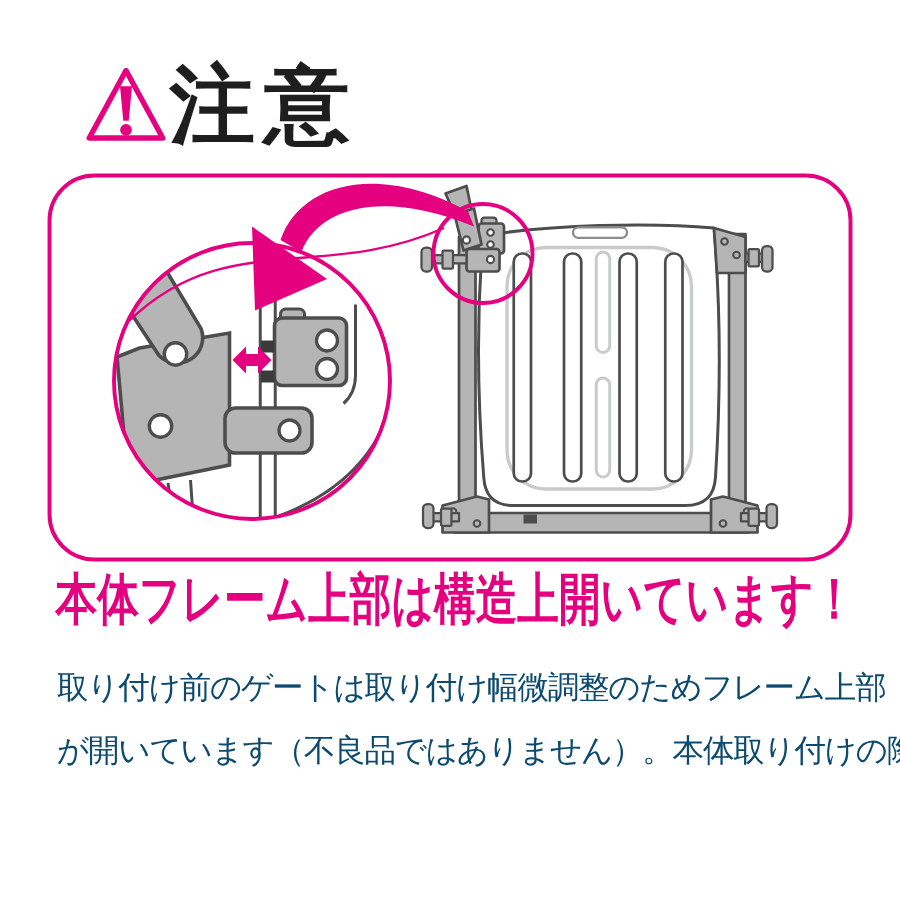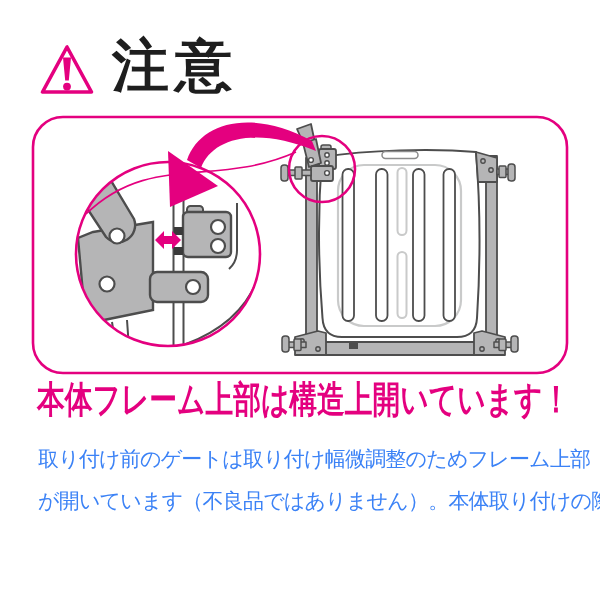--- a/index.html
+++ b/index.html
@@ -1,37 +1,37 @@
 <!DOCTYPE html>
 <html><head>
 <meta charset="utf-8">
 <style>
   html,body{margin:0;padding:0;background:#fff;}
   .page{
     position:relative;width:600px;height:600px;background:#FFFFFF;overflow:hidden;
     font-family:"Liberation Sans","DejaVu Sans",sans-serif;
   }
   
-  .caution-header{position:absolute;left:38px;top:42px;display:flex;align-items:center;gap:16px;font-family:Liberation Mono, monospace;}
+  .caution-header{position:absolute;left:55px;top:42px;display:flex;align-items:center;gap:0;}
   .caution-title{
     font-size:57px;font-weight:bold;color:#1E1E1E;letter-spacing:6px;line-height:1;
     white-space:nowrap;
   }
   
   .illustration{position:absolute;left:0;top:0;width:600px;height:600px;}
   
   .headline{
     position:absolute;left:37px;top:379px;
     font-size:37px;font-weight:bold;color:#E4007F;line-height:1.15;white-space:nowrap;
     transform:scaleX(0.75);transform-origin:left center;
   }
   
   .bodytext{
     position:absolute;left:38px;top:438px;width:545px;
-    font-size:21px;line-height:42px;color:#3b82f6;letter-spacing:-0.8px;
+    font-size:21px;line-height:42px;color:#0c4a6e;letter-spacing:-0.8px;
   }
   .bodytext .line{white-space:nowrap;}
 </style>
 </head>
 <body>
 
 <div class="page">
 
   <div class="caution-header">
     <svg width="58" height="56" viewBox="0 0 58 56">

